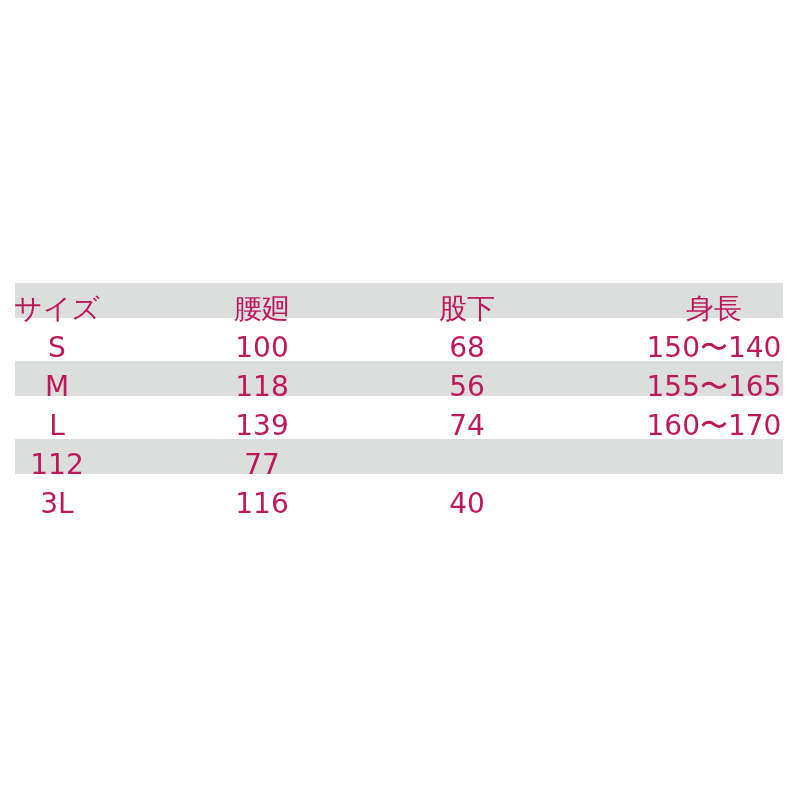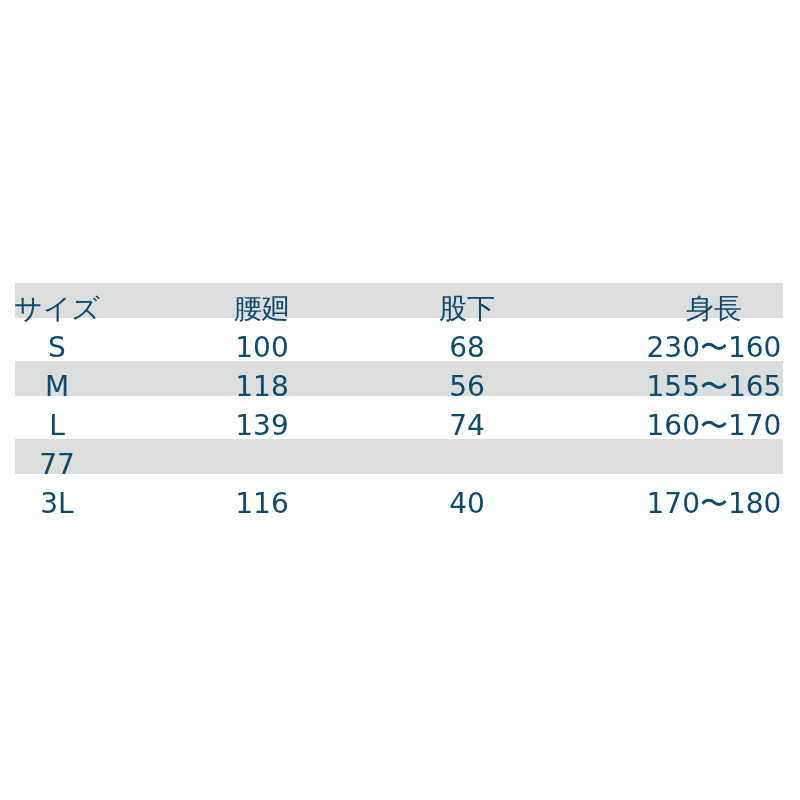--- a/index.html
+++ b/index.html
@@ -28,21 +28,21 @@
   }
   .t-row.stripe {
     background: #dcdddd;
   }
   .cell {
     display: flex;
     align-items: center;
     justify-content: center;
     font-size: 28px;
     line-height: 1;
-    color: #0c4a6e;
+    color: #be185d;
     white-space: nowrap;
     margin-top: 12px;
   }
   
   .cell.c4 {
     padding-left: 136px;
     text-align: center;
   }
 </style>
 </head>
@@ -54,41 +54,41 @@
     <div class="cell c1">サイズ</div>
     <div class="cell c2">腰廻</div>
     <div class="cell c3">股下</div>
     <div class="cell c4">身長</div>
   </div>
 
   <div class="t-row">
     <div class="cell c1">S</div>
     <div class="cell c2">100</div>
     <div class="cell c3">68</div>
-    <div class="cell c4">230〜160</div>
+    <div class="cell c4">150〜140</div>
   </div>
 
   <div class="t-row stripe">
     <div class="cell c1">M</div>
     <div class="cell c2">118</div>
     <div class="cell c3">56</div>
     <div class="cell c4">155〜165</div>
   </div>
 
   <div class="t-row">
     <div class="cell c1">L</div>
     <div class="cell c2">139</div>
     <div class="cell c3">74</div>
     <div class="cell c4">160〜170</div>
   </div>
 
   <div class="t-row stripe">
+    <div class="cell c2">112</div>
     <div class="cell c3">77</div>
   </div>
 
   <div class="t-row">
     <div class="cell c1">3L</div>
     <div class="cell c2">116</div>
     <div class="cell c3">40</div>
-    <div class="cell c4">170〜180</div>
   </div>
 
 </div>
 
 </body></html>

